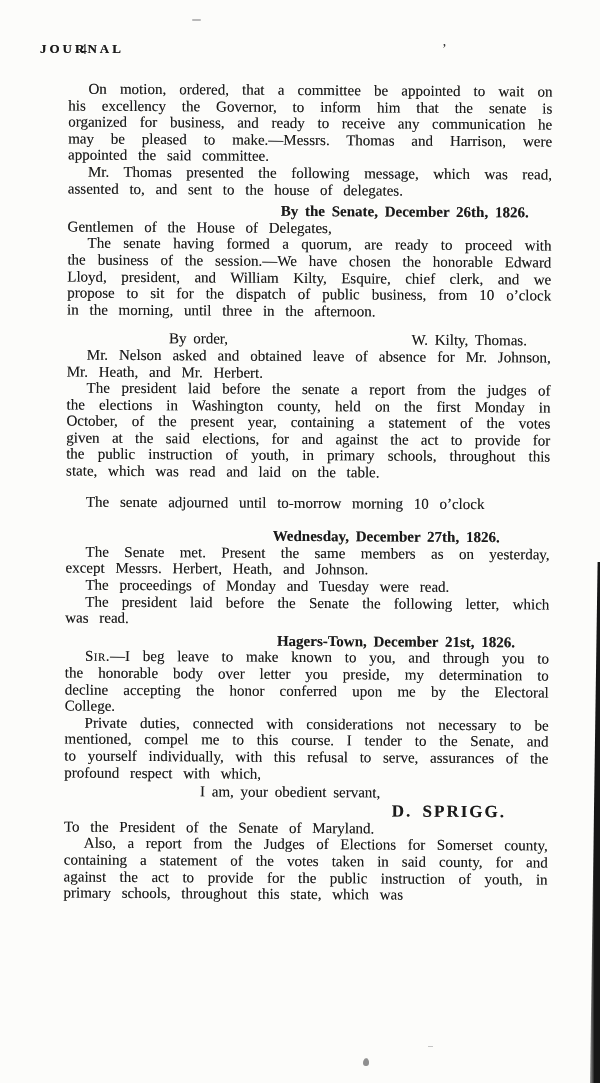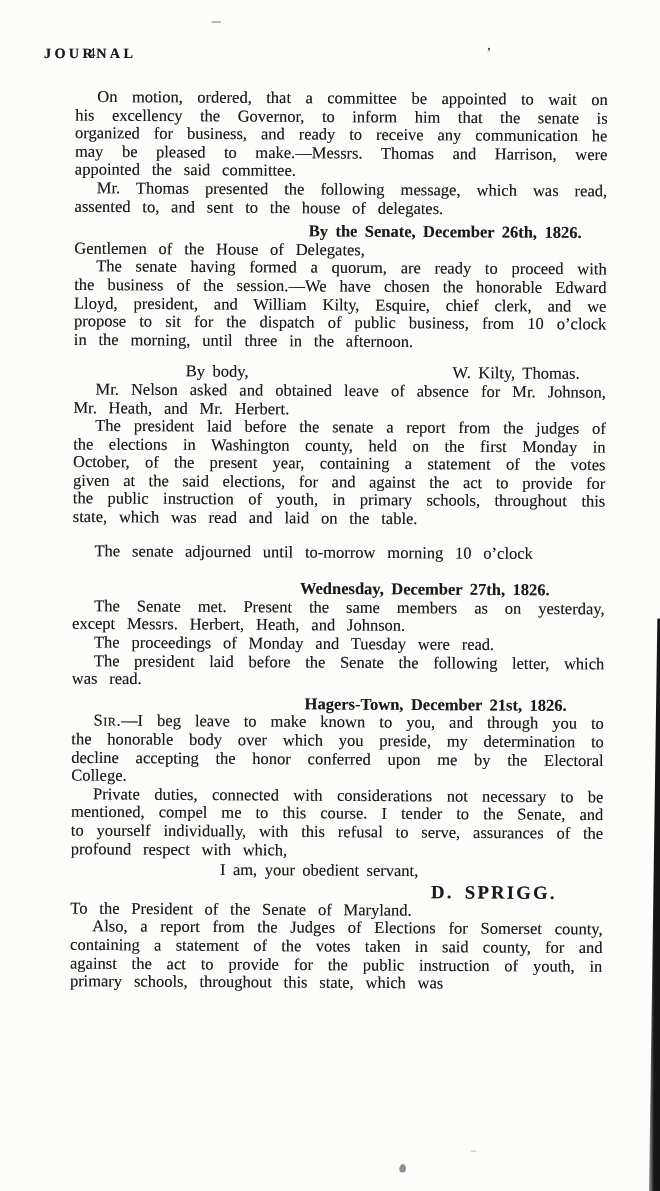--- a/index.html
+++ b/index.html
@@ -95,41 +95,41 @@
 
     <p class="para indent">Mr. Thomas presented the following message, which was read, assented to, and sent to the house of delegates.</p>
 
     <p class="para dateline dl-senate">By the Senate, December 26th, 1826.</p>
 
     <p class="para">Gentlemen of the House of Delegates,</p>
 
     <p class="para indent">The senate having formed a quorum, are ready to proceed with the business of the session.—We have chosen the honorable Edward Lloyd, president, and William Kilty, Esquire, chief clerk, and we propose to sit for the dispatch of public business, from 10 o’clock in the morning, until three in the afternoon.</p>
 
     <div class="para sig-row">
-      <span>By body,</span>
+      <span>By order,</span>
       <span>W. Kilty, Thomas.</span>
     </div>
 
     <p class="para indent">Mr. Nelson asked and obtained leave of absence for Mr. Johnson, Mr. Heath, and Mr. Herbert.</p>
 
     <p class="para indent">The president laid before the senate a report from the judges of the elections in Washington county, held on the first Monday in October, of the present year, containing a statement of the votes given at the said elections, for and against the act to provide for the public instruction of youth, in primary schools, throughout this state, which was read and laid on the table.</p>
 
     <p class="para indent gap-adjourn">The senate adjourned until to-morrow morning 10 o’clock</p>
 
     <p class="para dateline dl-wed">Wednesday, December 27th, 1826.</p>
 
     <p class="para indent">The Senate met.  Present the same members as on yesterday, except Messrs. Herbert, Heath, and Johnson.</p>
 
     <p class="para indent">The proceedings of Monday and Tuesday were read.</p>
 
     <p class="para indent">The president laid before the Senate the following letter, which was read.</p>
 
     <p class="para dateline dl-hagers">Hagers-Town, December 21st, 1826.</p>
 
-    <p class="para indent"><span class="smallcaps">Sir.</span><span>—I beg leave to make known to you, and through you to the honorable body over which you preside, my determination to decline accepting the honor conferred upon me by the Electoral College.</span></p>
+    <p class="para indent"><span class="smallcaps">Sir.</span><span>—I beg leave to make known to you, and through you to the honorable body over letter you preside, my determination to decline accepting the honor conferred upon me by the Electoral College.</span></p>
 
     <p class="para indent">Private duties, connected with considerations not necessary to be mentioned, compel me to this course.  I tender to the Senate, and to yourself individually, with this refusal to serve, assurances of the profound respect with which,</p>
 
     <p class="para center-line">I am, your obedient servant,</p>
 
     <p class="para signoff">D. SPRIGG.</p>
 
     <p class="para">To the President of the Senate of Maryland.</p>
 
     <p class="para indent">Also, a report from the Judges of Elections for Somerset county, containing a statement of the votes taken in said county, for and against the act to provide for the public instruction of youth, in primary schools, throughout this state, which was</p>

